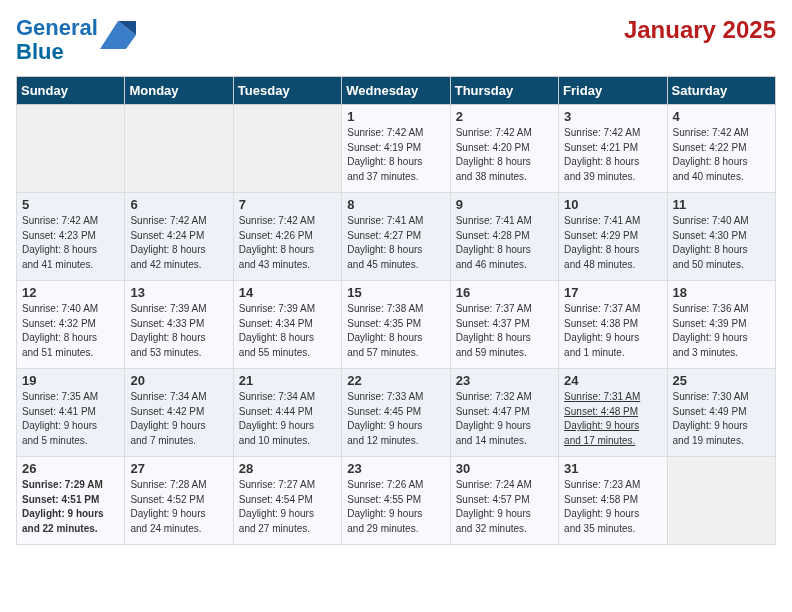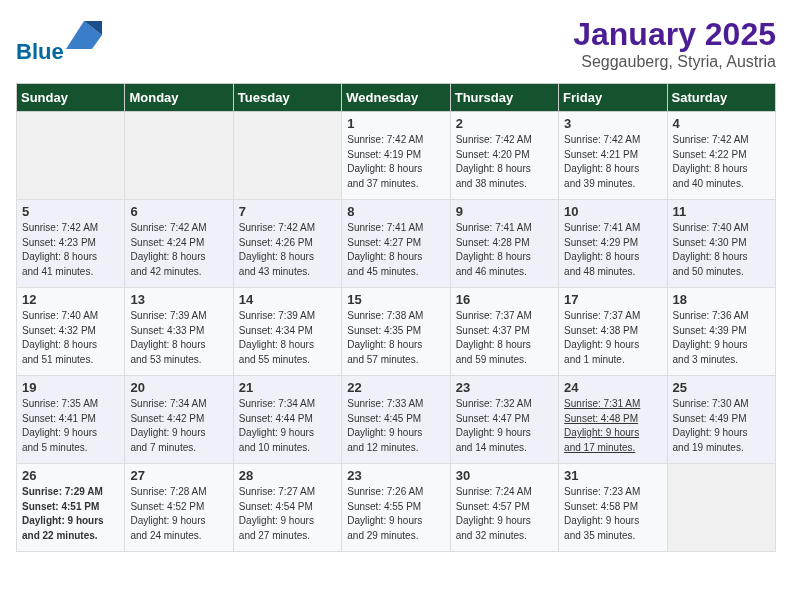--- a/index.html
+++ b/index.html
@@ -25,36 +25,36 @@
       font-size: 22px;
       font-weight: bold;
       color: #333;
       line-height: 1.1;
     }
     .logo-text span.blue { color: #1a6eb5; }
     .title-block {
       text-align: right;
     }
     .title-block h1 {
-      font-size: 32px;
+      font-size: 24px;
       font-weight: bold;
-      color: #4c1d95;
+      color: #b91c1c;
     }
     .title-block h2 {
       font-size: 16px;
       font-weight: normal;
       color: #555;
     }
     table {
       width: 100%;
       border-collapse: collapse;
       table-layout: fixed;
     }
     thead tr th {
-      background-color: #14532d;
+      background-color: #0c4a6e;
       color: #fff;
       font-size: 13px;
       font-weight: bold;
       padding: 6px 4px;
       text-align: left;
       border: 1px solid #ccc;
     }
     tbody tr td {
       vertical-align: top;
       border: 1px solid #ddd;
@@ -85,32 +85,31 @@
       background: #f0f0f0 !important;
     }
   </style>
 </head>
 <body>
 
 <div class="header">
   <div class="logo">
     <div style="display:flex; align-items:center;">
       <span class="logo-text">
-        <br>
+        <span class="blue">General</span><br>
         <span style="color:#0369a1;">Blue</span>
       </span>
       <svg width="36" height="28" viewBox="0 0 36 28" style="margin-left:2px; margin-top:-10px;">
         <polygon points="0,28 18,0 36,14 26,28" fill="#3a7dc9"></polygon>
         <polygon points="18,0 36,14 36,0" fill="#1a4e8a"></polygon>
       </svg>
     </div>
   </div>
   <div class="title-block">
     <h1>January 2025</h1>
-    <h2>Seggauberg, Styria, Austria</h2>
   </div>
 </div>
 
 <table>
   <thead>
     <tr>
     <th>Sunday</th>
         <th>Monday</th>
         <th>Tuesday</th>
         <th>Wednesday</th>

